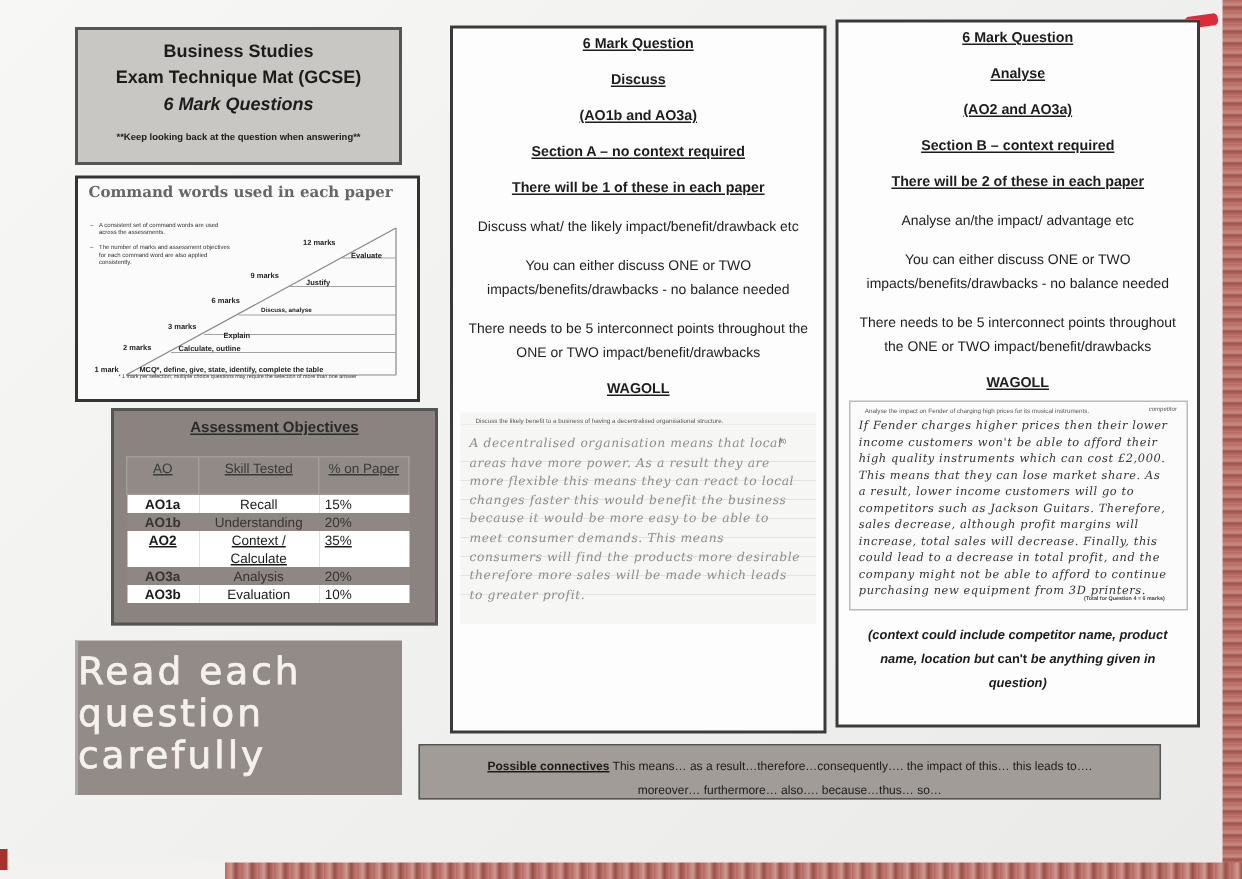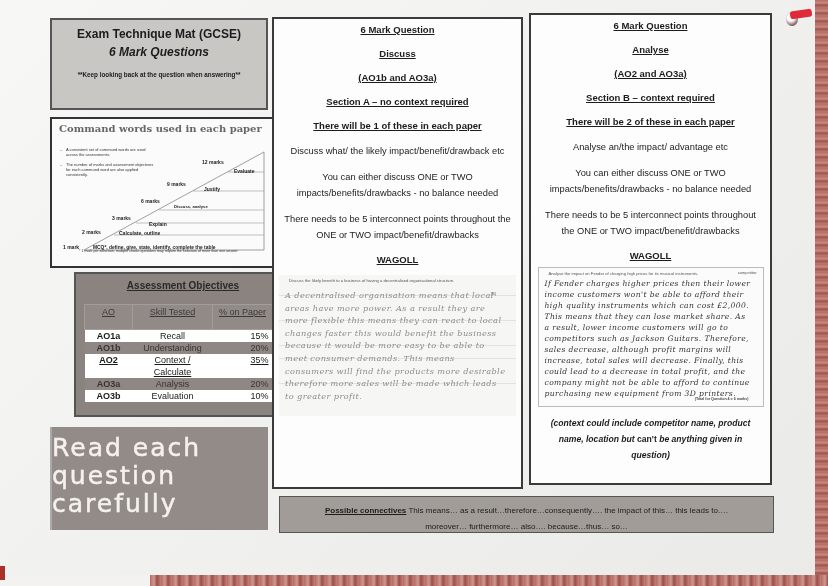--- a/index.html
+++ b/index.html
@@ -70,38 +70,39 @@
   .ao-table { position: absolute; left: 8px; top: 30px; width: 189px; border-collapse: collapse; }
   .ao-head td {
     font-size: 9px; color: #3a3a3a; text-decoration: underline; text-align: center;
     height: 25px; vertical-align: top; padding-top: 2px;
     background: #918a87; border: 1px solid #a39d9a;
   }
   .ao-row td { font-size: 9px; padding: 0 4px; height: 12px; line-height: 12px; text-align: center; }
   .ao-row.light td { background: #ffffff; color: #1a1a1a; }
   .ao-row.dark td { background: #8e8784; color: #3a3330; }
   .ao-row td.code { font-weight: bold; width: 48px; }
-  .ao-row td.pct { text-align: right; width: 60px; }
+  .ao-row td.pct { text-align: left; width: 60px; }
   .ao-row.tall td { height: 24px; vertical-align: top; text-decoration: underline; }
 
   .read-box {
     position: absolute; left: 50px; top: 427px; width: 218px; height: 103px;
     background: #938b87; border-left: 2px solid #aaa;
     text-align: left; padding-top: 7px;
   }
   .read-box div {
     font-family: "DejaVu Sans", sans-serif; color: #f4f1ee;
     font-size: 25px; line-height: 28px; letter-spacing: 2px;
     -webkit-text-stroke: 0.5px #f4f1ee; font-weight: normal;
   }
 
   
   .panel {
     position: absolute; background: #fdfdfd; border: 2px solid #3a3a3a;
     text-align: center;
+    margin-left: 28px;
   }
   .panel-mid { left: 272px; top: 17px; width: 251px; height: 472px; }
   .panel-right { left: 529px; top: 13px; width: 243px; height: 472px; }
   .p-line { font-size: 9.5px; line-height: 14px; }
   .p-u { font-weight: bold; text-decoration: underline; }
   .p-head { margin-top: 4px; }
   .gap1 { margin-top: 10px; }
   .p-body { font-size: 9.3px; line-height: 16px; }
 
   .wagoll {
@@ -131,20 +132,21 @@
 <body>
 
 <div class="paper"></div>
 <div class="edge-right"></div>
 <div class="edge-bottom"></div>
 <div class="edge-corner-left"></div>
 <div class="tag-ring"></div>
 <div class="tag-red"></div>
 
 <div class="title-box">
+  <div class="l1">Business Studies</div>
   <div class="l2">Exam Technique Mat (GCSE)</div>
   <div class="l3">6 Mark Questions</div>
   <div class="note">**Keep looking back at the question when answering**</div>
 </div>
 
 <div class="cmd-box">
   <div class="cmd-title">Command words used in each paper</div>
   <div class="cmd-bullets">
     <div>A consistent set of command words are used across the assessments.</div>
     <div>The number of marks and assessment objectives for each command word are also applied consistently.</div>

